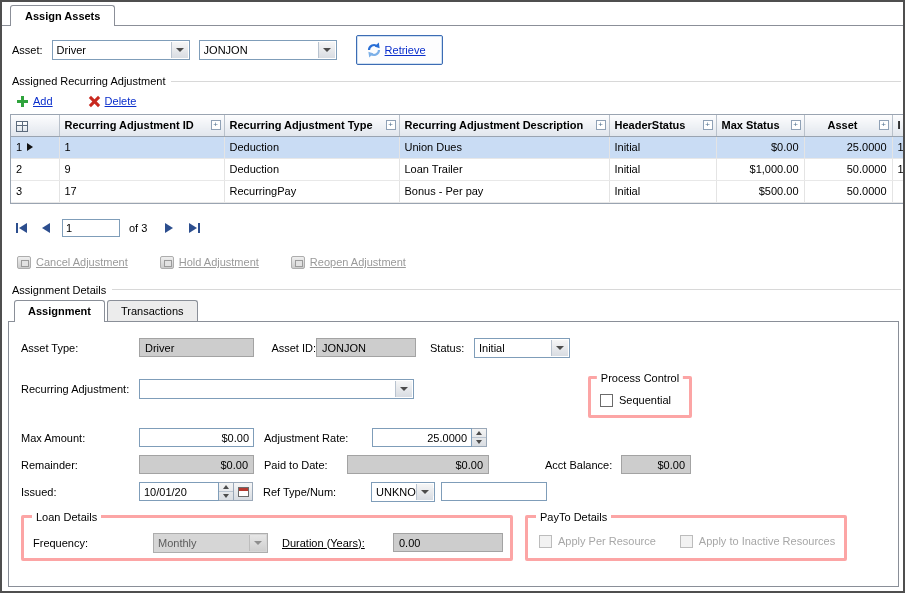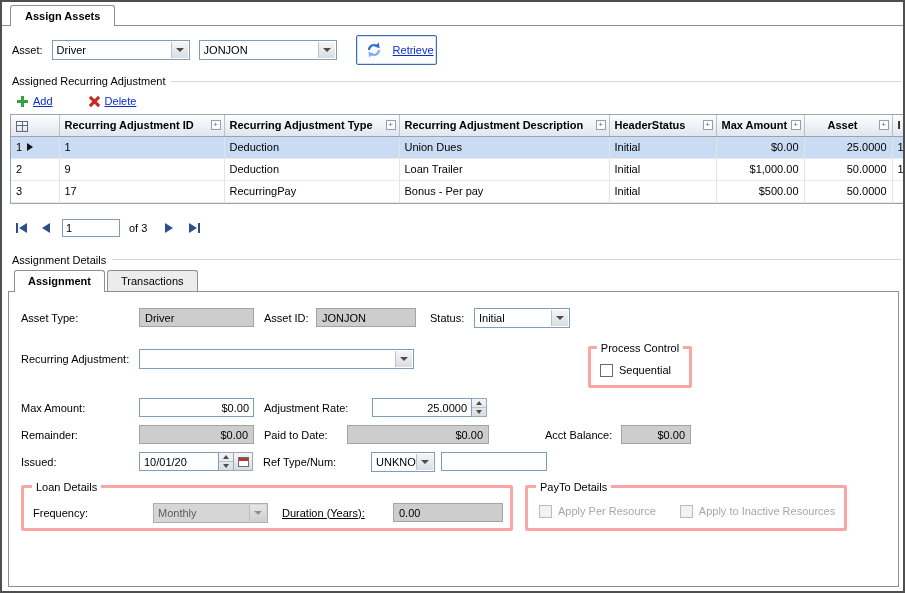--- a/index.html
+++ b/index.html
@@ -26,21 +26,21 @@
   .combo .val { flex:1; overflow:hidden; white-space:nowrap; padding-right:19px; }
   .combo .cbtn {
     position:absolute; right:1px; top:1px; bottom:1px; width:17px;
     background:linear-gradient(#f6f6f6,#d8dce2); border-left:1px solid #b9c3cf;
     display:flex; align-items:center; justify-content:center;
   }
   .arr-down { width:0; height:0; border-left:4px solid transparent; border-right:4px solid transparent; border-top:4px solid #4c4c4c; }
   .w138 { width:138px; } .w96 { width:96px; } .w275 { width:275px; } .w64 { width:64px; } .w115 { width:115px; }
 
   .retrieve {
-    margin-left:10px; height:30px; display:flex; align-items:center; gap:10px; padding:0 2px 0 8px;
+    margin-left:10px; height:30px; display:flex; align-items:center; gap:2px; padding:0 16px 0 8px;
     background:#fdfdfe; border:1px solid #3c6cb4; border-radius:2px; box-shadow:0 0 0 1px #cfe0f2 inset; cursor:pointer;
     font-family:"Liberation Sans", sans-serif; font-size:11px;
   }
   .link { color:#0a2ecc; text-decoration:underline; }
   .dis-link { color:#9a9a9a; text-decoration:underline; }
 
   
   .sec { display:flex; align-items:center; gap:6px; padding-left:10px; padding-right:2px; margin-top:5px; flex:0 0 auto; }
   .sec .rule { flex:1; height:1px; background:#d8d8d8; }
 
@@ -102,21 +102,21 @@
 
   
   .tabs2 { display:flex; gap:2px; padding-left:12px; margin-top:4px; position:relative; z-index:2; flex:0 0 auto; }
   .tab2 { border:1px solid #8a8f98; border-bottom:none; border-radius:3px 3px 0 0; padding:4px 13px; background:#ececec; cursor:pointer; }
   .tab2.active { background:#fff; font-weight:bold; margin-bottom:-1px; padding-bottom:5px; }
   .pane { border:1px solid #8a8f98; margin:0 4px 4px 6px; background:#fff; flex:1 1 auto; position:relative; overflow:hidden; }
 
   .frow { display:flex; align-items:center; margin-left:12px; height:20px; }
   .mt16{margin-top:16px;} .mt20{margin-top:21px;} .mt30{margin-top:29px;} .mt8{margin-top:7px;} .mt12{margin-top:13px;}
   .lab { display:inline-block; white-space:nowrap; overflow:hidden; }
-  .lw118{width:118px;} .lw52{width:52px;} .lw44{width:44px;} .lw108{width:108px;} .lw83{width:83px;} .lw76{width:76px;} .lw110{width:120px;} .lw100{width:111px;text-decoration:underline;}
+  .lw118{width:118px;} .lw52{width:52px;text-align:right;} .lw44{width:44px;} .lw108{width:108px;} .lw83{width:83px;} .lw76{width:76px;} .lw110{width:120px;} .lw100{width:111px;text-decoration:underline;}
   .sp10{width:10px;} .sp56{width:56px;} .sp14{width:14px;}
 
   .ro { background:#cdcdcd; border:1px solid #a3a3a3; height:19px; display:flex; align-items:center; padding:0 5px; overflow:hidden; white-space:nowrap; }
   .ro.num { justify-content:flex-end; }
   .inp { background:#fff; border:1px solid #7f9db9; height:19px; font:11px "Liberation Sans",sans-serif; padding:0 4px; }
   .inp.num { text-align:right; }
   .w100{width:100px;} .w70{width:70px;} .w142{width:142px;} .w106{width:106px;} .w80{width:80px;} .w110{width:110px;}
 
   .spin { display:flex; flex-direction:column; width:15px; height:19px; border:1px solid #9aa8b8; border-left:none; background:linear-gradient(#f4f4f4,#d9dde2); }
   .spin div { flex:1; display:flex; align-items:center; justify-content:center; }
@@ -213,21 +213,21 @@
           <col class="c-rate">
           <col class="c-clip">
       </colgroup>
       <thead>
         <tr>
           <th class="sel-h"><span class="ic-grid"></span></th>
           <th><span>Recurring Adjustment ID</span><span class="pin"></span></th>
           <th><span>Recurring Adjustment Type</span><span class="pin"></span></th>
           <th><span>Recurring Adjustment Description</span><span class="pin"></span></th>
           <th><span>HeaderStatus</span><span class="pin"></span></th>
-          <th><span>Max Amount</span><span class="pin"></span></th>
+          <th><span>Max Status</span><span class="pin"></span></th>
           <th class="th-rate"><span>Asset</span><span class="pin"></span></th>
           <th><span>I</span></th>
         </tr>
       </thead>
       <tbody>
         <tr class="selected">
           <td class="sel"><span>1</span><span class="rowptr"></span></td>
           <td>1</td>
           <td>Deduction</td>
           <td>Union Dues</td>
@@ -272,20 +272,34 @@
     <span class="of">of 3</span>
     <span class="pg">
         <span class="tri-r"></span>
       </span>
     <span class="pg">
         <span class="tri-r"></span>
         <span class="pbar"></span>
       </span>
   </div>
 
+  <div class="actions">
+    <span class="action">
+      <span class="ic-act"></span>
+      <span class="dis-link">Cancel Adjustment</span>
+    </span>
+    <span class="action">
+      <span class="ic-act"></span>
+      <span class="dis-link">Hold Adjustment</span>
+    </span>
+    <span class="action">
+      <span class="ic-act"></span>
+      <span class="dis-link">Reopen Adjustment</span>
+    </span>
+  </div>
 
   <div class="sec" style="margin-top:15px;">
     <span>Assignment Details</span>
     <span class="rule"></span>
   </div>
 
   <div class="tabs2">
     <div class="tab2 active"><span>Assignment</span></div>
     <div class="tab2"><span>Transactions</span></div>
   </div>

